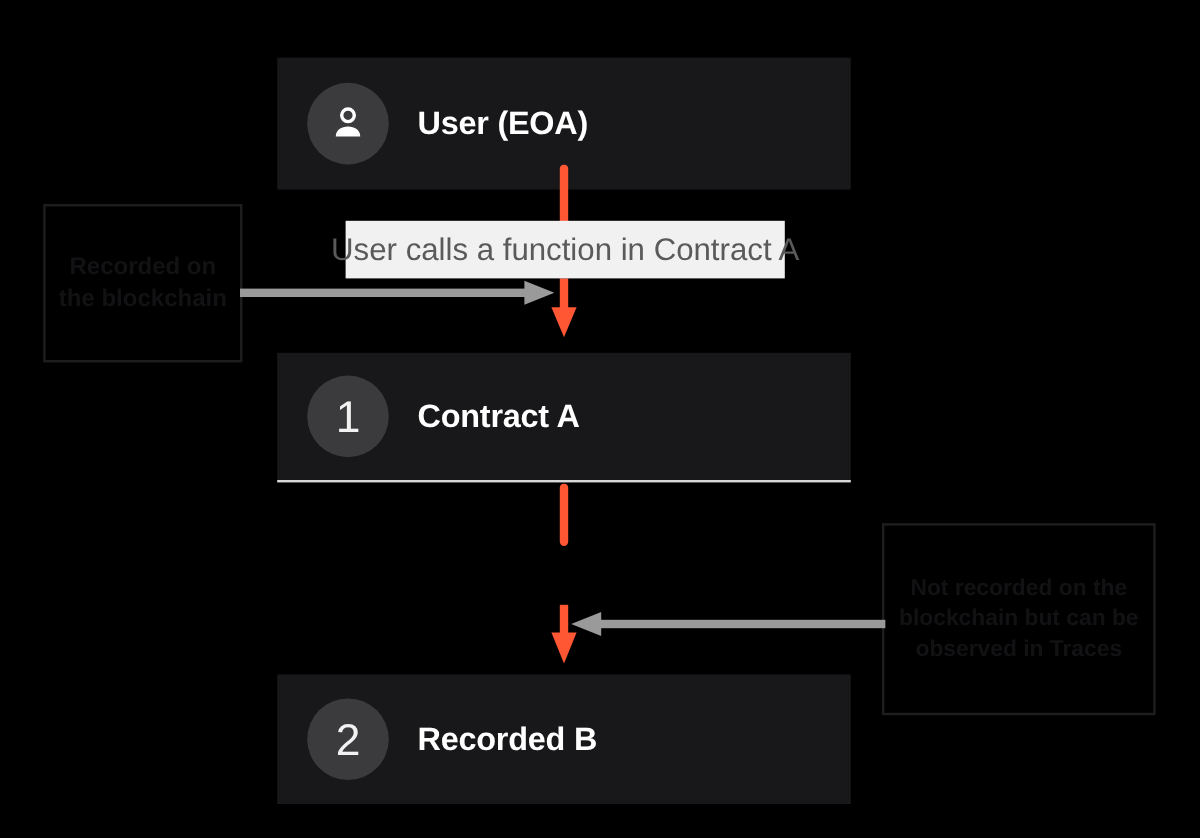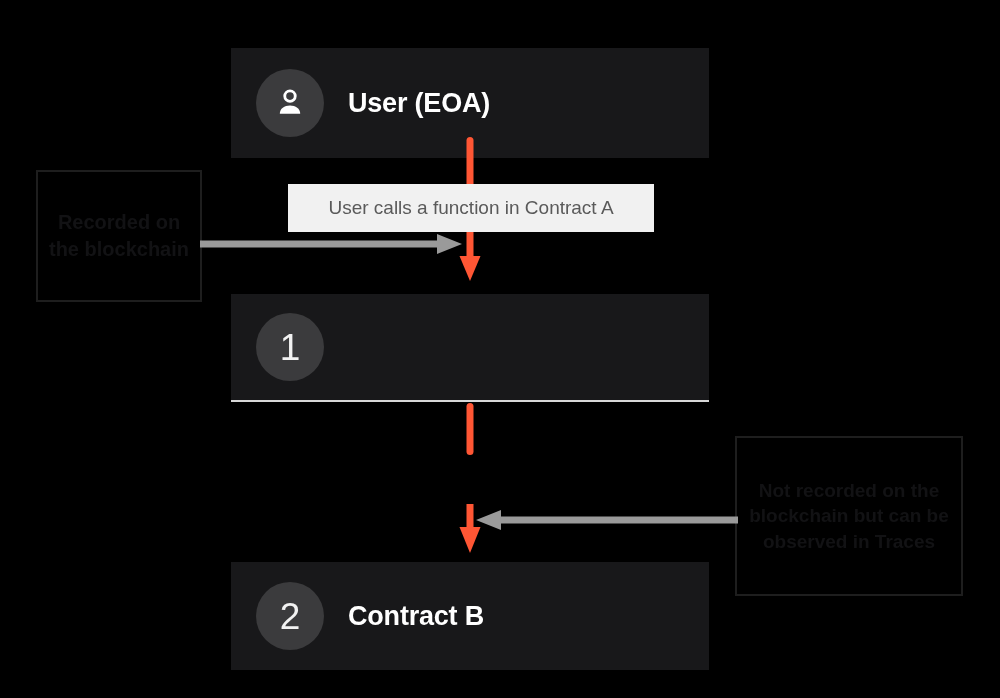--- a/index.html
+++ b/index.html
@@ -64,21 +64,21 @@
   }
 
   
   .step-chip {
     position: absolute;
     background: #f1f1f1;
     display: flex;
     align-items: center;
     justify-content: center;
     color: #5a5a5a;
-    font-size: 19px;
+    font-size: 26px;
     white-space: nowrap;
     padding: 0 22px;
   }
 
   .chip-1 { left: 288px; top: 184px; width: 366px; height: 48px; }
   .chip-2 { left: 231px; top: 456px; width: 480px; height: 50px; }
 
   
   .arrow-orange {
     position: absolute;
@@ -126,27 +126,28 @@
         <path d="M5.2 19.2c0-3.6 3.1-5.6 6.8-5.6s6.8 2 6.8 5.6z" fill="#ffffff"></path>
       </svg>
     </div>
     <div class="node-label">User (EOA)</div>
   </div>
 
   <div class="node node-contract-a">
     <div class="node-badge">
       <span class="node-badge-num">1</span>
     </div>
+    <div class="node-label">Contract A</div>
   </div>
 
   <div class="node node-contract-b">
     <div class="node-badge">
       <span class="node-badge-num">2</span>
     </div>
-    <div class="node-label">Contract B</div>
+    <div class="node-label">Recorded B</div>
   </div>
 
   <div class="arrow-orange arrow-1">
     <svg width="24" height="144" viewBox="0 0 24 144" preserveAspectRatio="none" aria-hidden="true">
       <rect x="8.5" y="0" width="7" height="51" rx="3.5" fill="#ff5634"></rect>
       <rect x="8.5" y="95" width="7" height="29" fill="#ff5634"></rect>
       <path d="M12 144 L1.5 119 L22.5 119 Z" fill="#ff5634"></path>
     </svg>
   </div>
 

